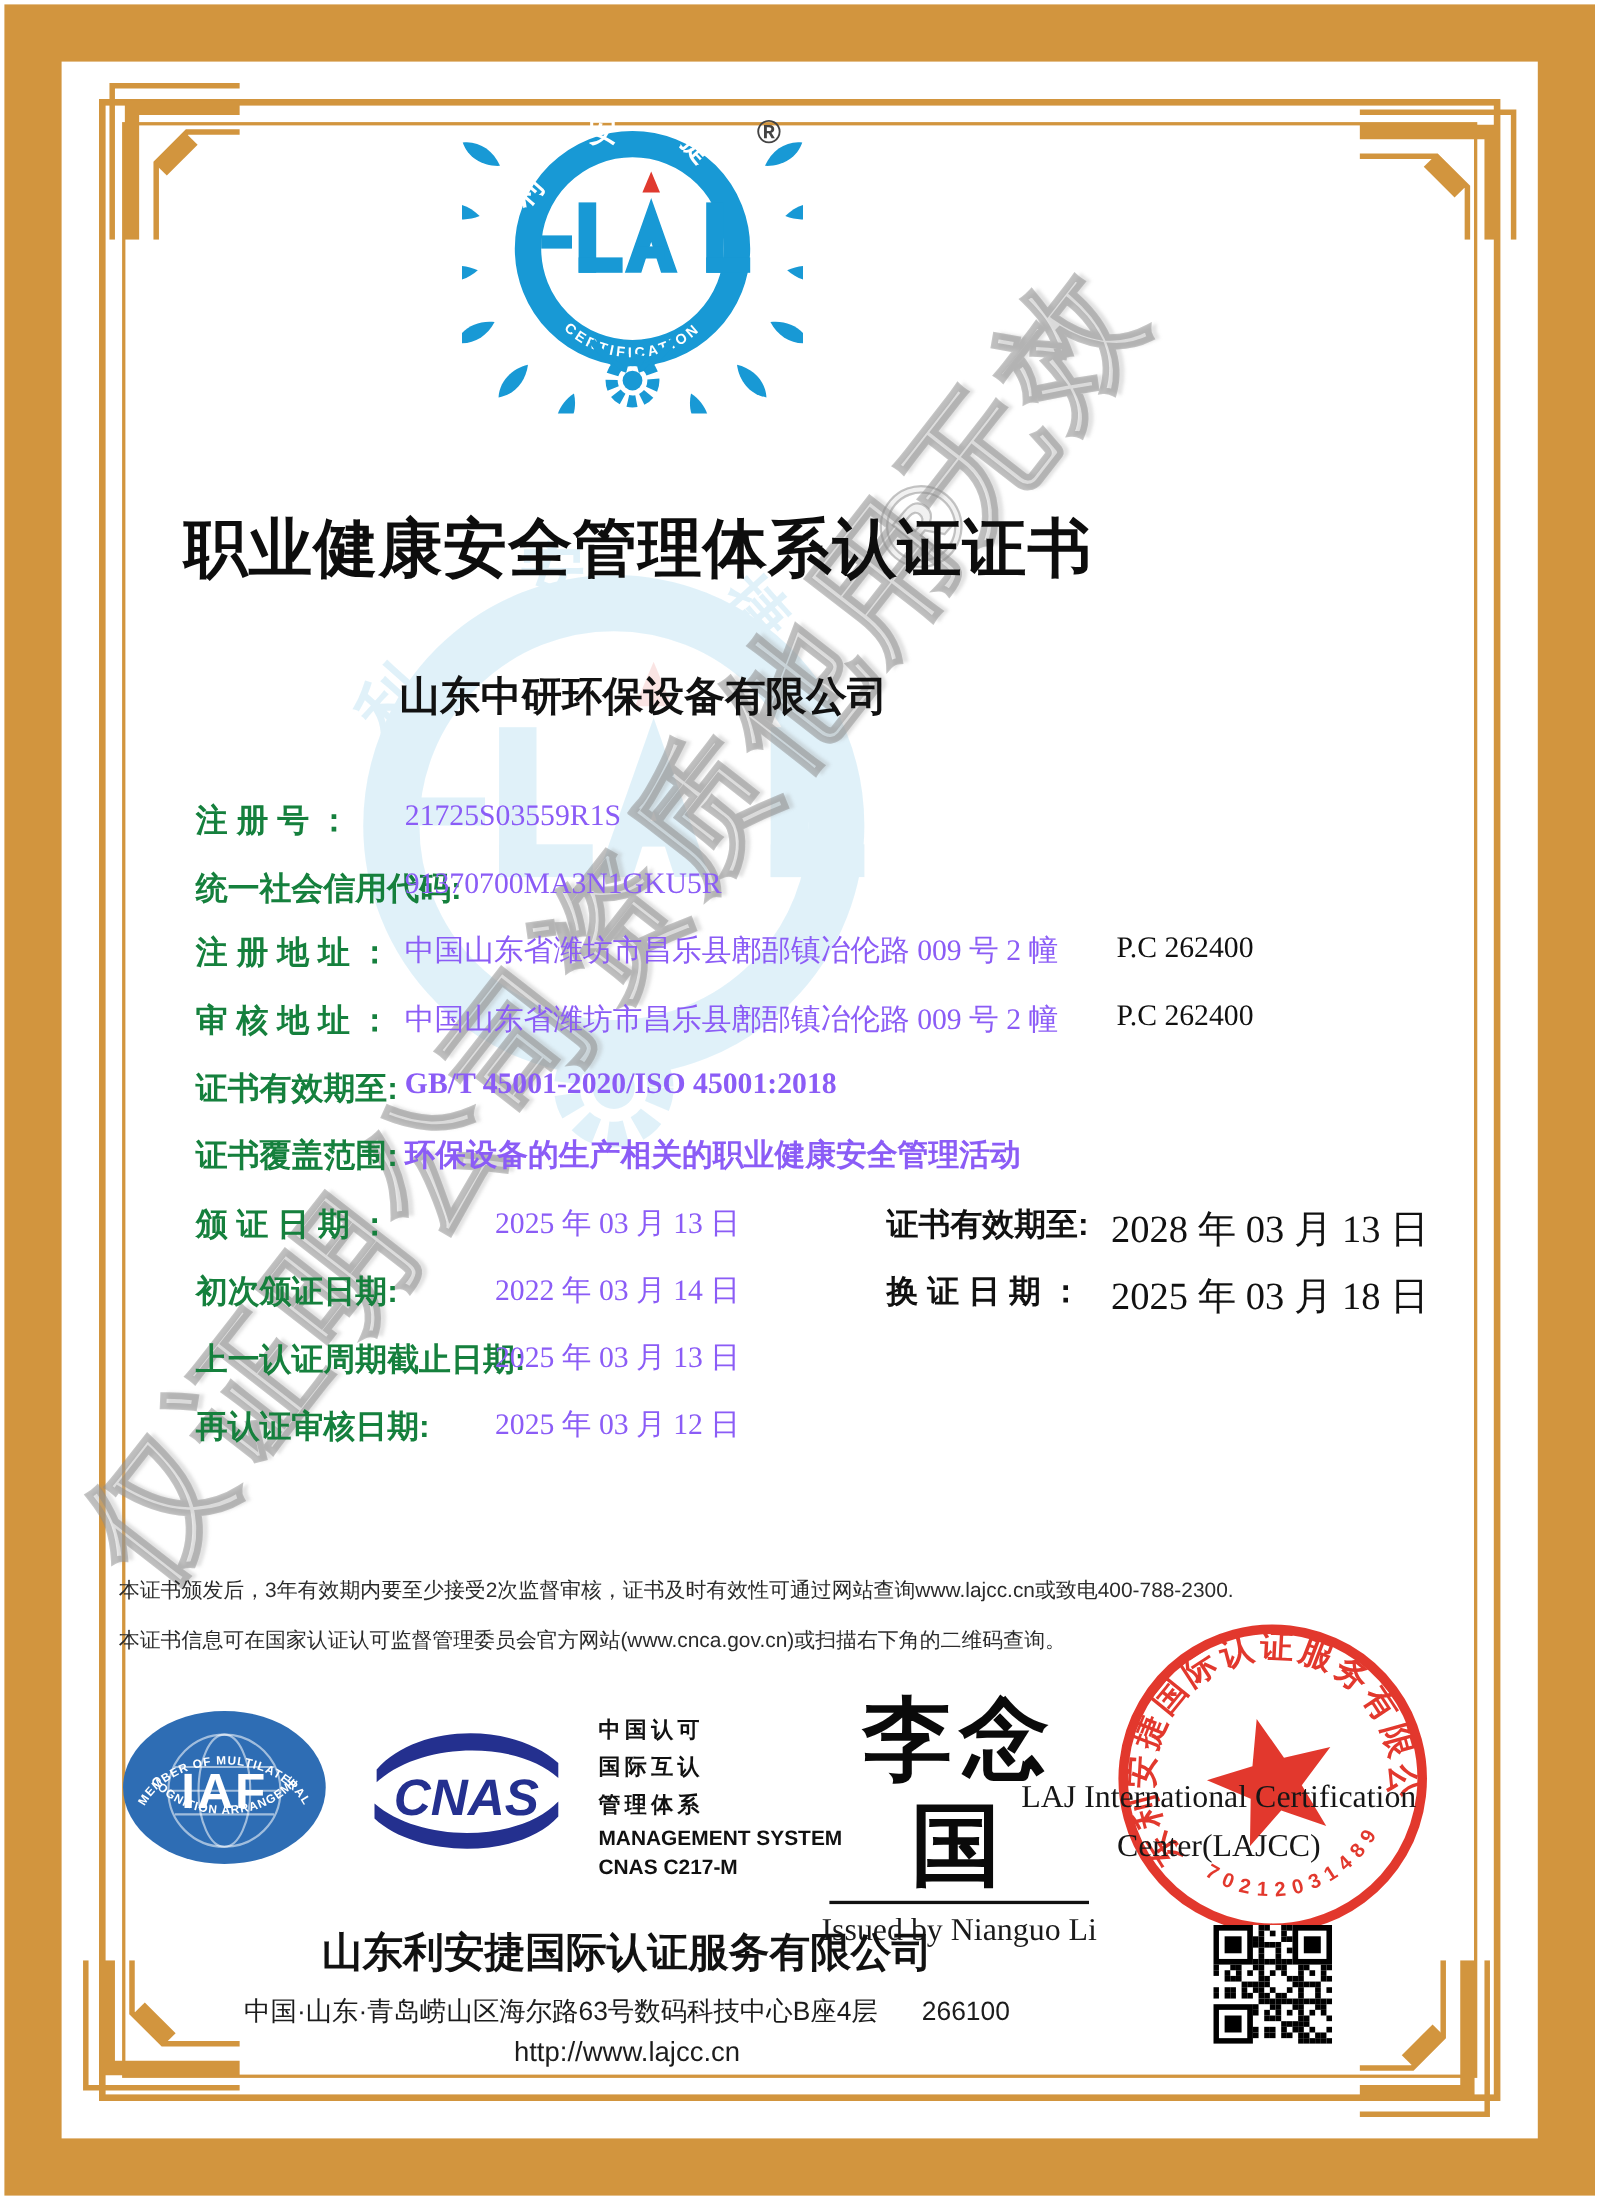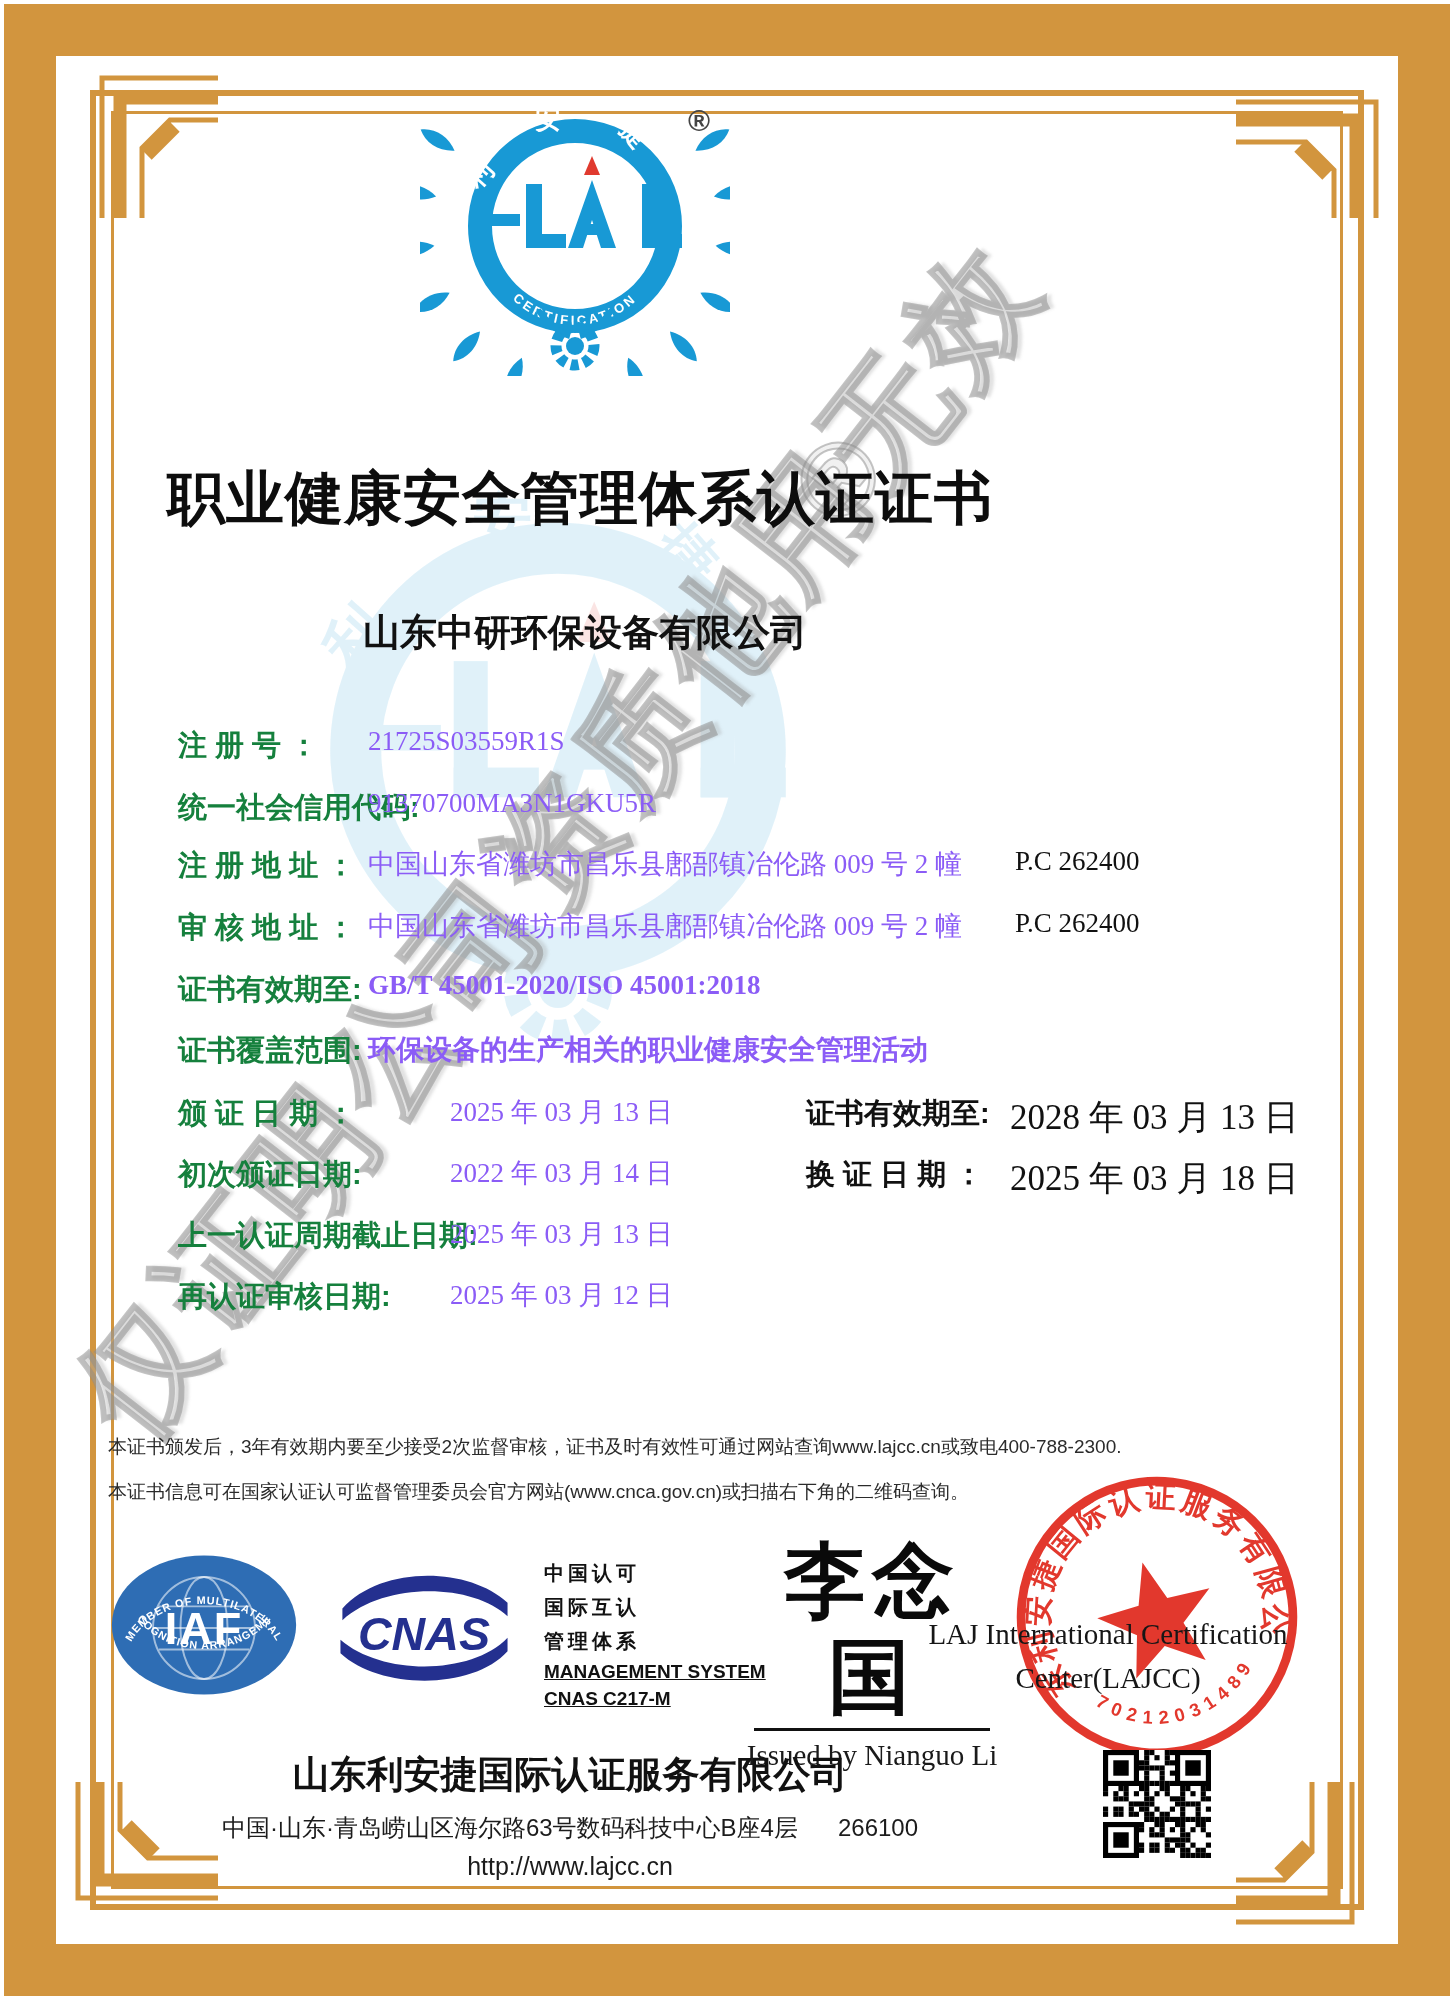--- a/index.html
+++ b/index.html
@@ -44,21 +44,21 @@
   .valbold{font-weight:bold;}
   .valhei{font-family:"Liberation Sans",sans-serif;font-weight:bold;font-size:28px;}
   
   .notice{position:absolute;left:108px;top:1424px;width:1250px;font-size:19px;line-height:45px;
           color:#2b2b2b;white-space:nowrap;}
   
   .iaf{position:absolute;left:106px;top:1550px;width:196px;height:150px;}
   .cnas{position:absolute;left:322px;top:1560px;width:204px;height:136px;}
   .accblock{position:absolute;left:544px;top:1556px;}
   .accblock .zh{font-size:20px;font-weight:bold;letter-spacing:4px;line-height:34px;color:#111;}
-  .accblock .en{font-size:19px;font-weight:bold;line-height:27px;color:#111;text-decoration:underline;}
+  .accblock .en{font-size:19px;font-weight:bold;line-height:27px;color:#111;}
   .sig{position:absolute;left:742px;top:1534px;width:260px;text-align:center;}
   .sig .name{font-family:"Liberation Serif",serif;font-size:82px;font-weight:600;line-height:96px;
              letter-spacing:6px;color:#0a0a0a;}
   .sig .rule{width:236px;height:3px;background:#111;margin:2px auto 8px auto;}
   .sig .cap{font-family:"Liberation Serif",serif;font-size:29px;color:#1a1a1a;}
   .seal{position:absolute;left:992px;top:1452px;width:330px;height:330px;opacity:0.93;}
   .seal-overlay{position:absolute;left:908px;top:1612px;width:400px;text-align:center;
                 font-family:"Liberation Serif",serif;font-size:29px;color:#161616;line-height:44px;}
   
   .issuer-name{position:absolute;left:0;top:1750px;width:1140px;text-align:center;

